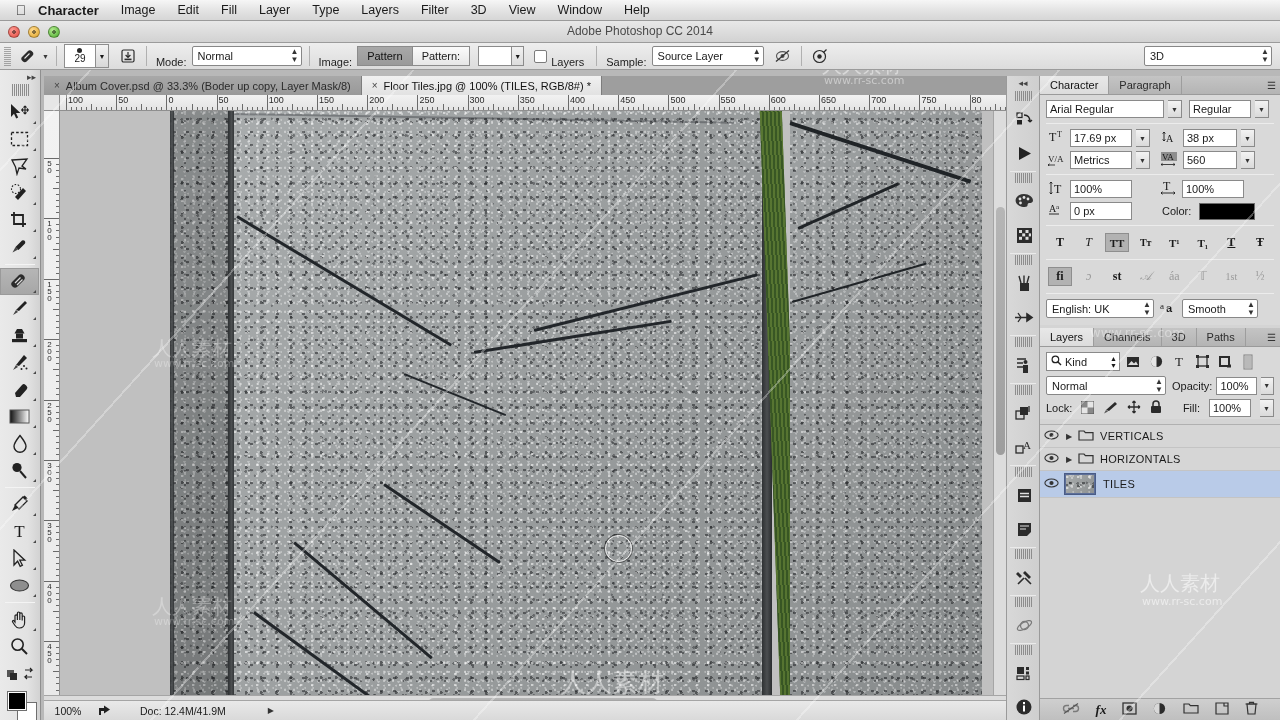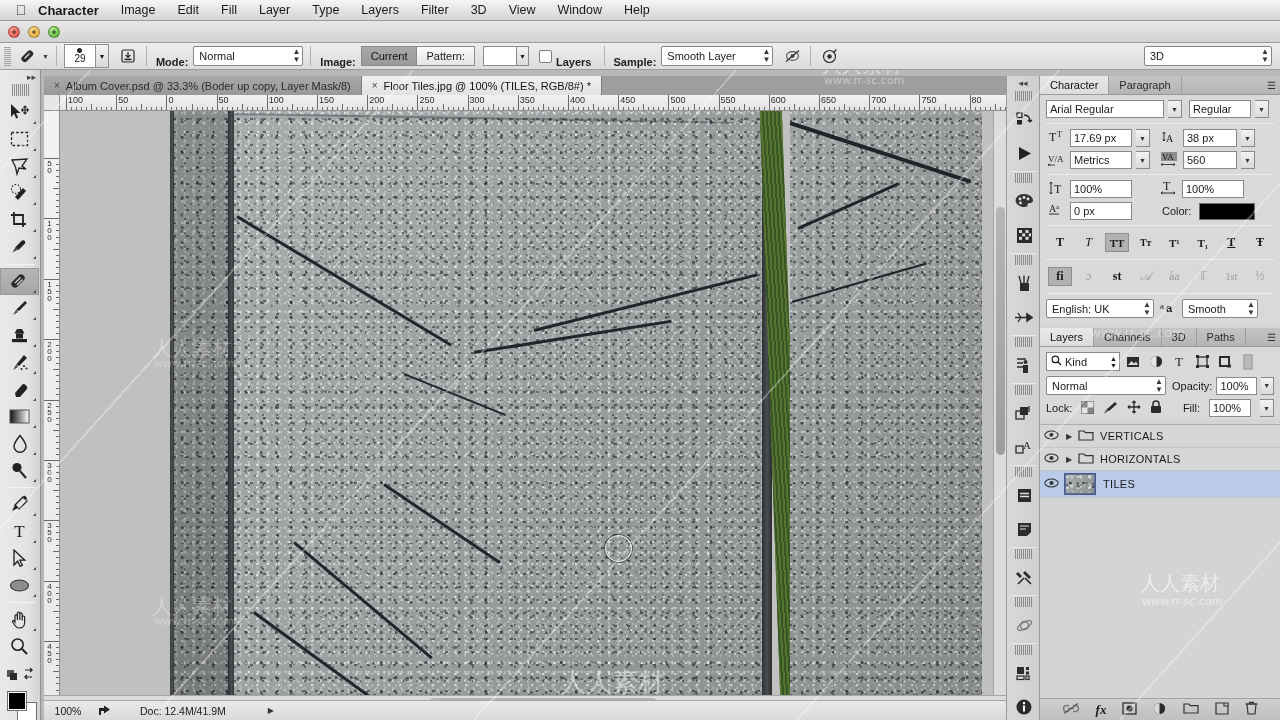--- a/index.html
+++ b/index.html
@@ -54,21 +54,21 @@
   .tool-preview { width:24px; height:22px; display:flex; align-items:center; justify-content:center; }
   .mini-arrow { font-size:7px; color:#3a3a3a; margin-left:3px; line-height:1;}
   .brushbox {
     width:32px; height:24px; background:#fff; border:1px solid #8e8e8e;
     display:flex; flex-direction:column; align-items:center; justify-content:center;
     font-size:10px; line-height:1;
   }
   .brushbox .bdot{ width:5px;height:5px;border-radius:50%;background:#2a2a2a; margin-bottom:1px;}
   .brush-drop { width:13px; height:24px; background:linear-gradient(to bottom,#f4f4f4,#d8d8d8);
      border:1px solid #8e8e8e; border-left:none; display:flex; align-items:center; justify-content:center;}
-  .ob-label { font-size:11px; margin:12px 5px 0 2px; color:#1d1d1d; white-space:nowrap;font-weight:bold;}
+  .ob-label { font-size:11px; margin:12px 5px 0 2px; color:#1d1d1d; white-space:nowrap;}
   .combo {
     height:20px; background:#fff; border:1px solid #878787; border-radius:2px;
     display:flex; align-items:center; padding:0 2px 0 5px; font-size:11px; position:relative;
     justify-content:space-between;
   }
   .combo .stepper { font-size:8px; line-height:8px; color:#333; margin-left:6px; text-align:center;}
   .segbtn { height:20px; border:1px solid #8b8b8b; display:flex; align-items:center;
      padding:0 9px; font-size:11px; background:linear-gradient(to bottom,#fbfbfb,#e6e6e6);}
   .segbtn.on { background:linear-gradient(to bottom,#a8a8a8,#9a9a9a); color:#111; }
   .swatchbox { width:34px; height:20px; background:#fff; border:1px solid #8b8b8b; }
@@ -271,20 +271,21 @@
     <div class="tl r">
         <span class="dotmark"></span>
       </div>
     <div class="tl y">
         <span class="dotmark"></span>
       </div>
     <div class="tl g">
         <span class="dotmark"></span>
       </div>
   </div>
+  <div class="title">Adobe Photoshop CC 2014</div>
 </div>
 
 <div id="optionsbar">
   <div class="grip"></div>
   <div class="tool-preview">
     <svg width="17" height="17" viewBox="0 0 17 17">
         <g fill="#2b2b2b">
       <path d="M3 12.5c-1-1-1-2.6 0-3.6l6-6c1-1 2.6-1 3.6 0l1 1c1 1 1 2.6 0 3.6l-6 6c-1 1-2.6 1-3.6 0z"></path>
       <path d="M5.5 10.5l5-5" stroke="#e8e8e8" stroke-width="1.1" fill="none"></path>
         </g>
@@ -308,34 +309,34 @@
       </svg>
   </div>
   <div class="obsep"></div>
   <div class="ob-label">Mode:</div>
   <div class="combo" style="width:110px">
     <span>Normal</span>
     <span class="stepper">▲<br>▼</span>
   </div>
   <div class="obsep"></div>
   <div class="ob-label">Image:</div>
-  <div class="segbtn on">Current</div>
+  <div class="segbtn on">Pattern</div>
   <div class="segbtn" style="border-left:none">Pattern:</div>
   <div style="width:8px"></div>
   <div class="swatchbox"></div>
   <div class="swatchdrop">
       <span style="font-size:7px">▼</span>
     </div>
   <div style="width:10px"></div>
   <div class="chk"></div>
   <div class="ob-label" style="margin-left:4px">Layers</div>
   <div class="obsep"></div>
   <div class="ob-label">Sample:</div>
   <div class="combo" style="width:112px">
-    <span>Smooth Layer</span>
+    <span>Source Layer</span>
     <span class="stepper">▲<br>▼</span>
   </div>
   <div style="width:8px"></div>
   <div class="icnbtn">
     <svg width="17" height="14" viewBox="0 0 17 14">
         <ellipse cx="8.5" cy="7" rx="6" ry="4.4" fill="none" stroke="#555" stroke-width="1.1"></ellipse>
         <circle cx="8.5" cy="7" r="2" fill="#555"></circle>
         <path d="M2 12.5L15 1.5" stroke="#333" stroke-width="1.3"></path>
       </svg>
   </div>

